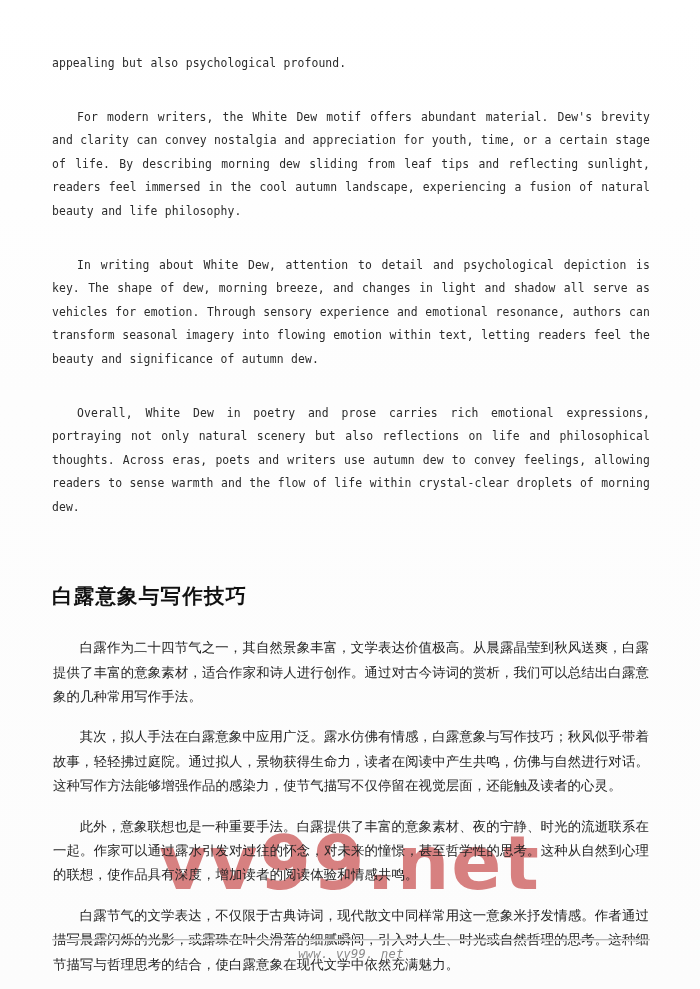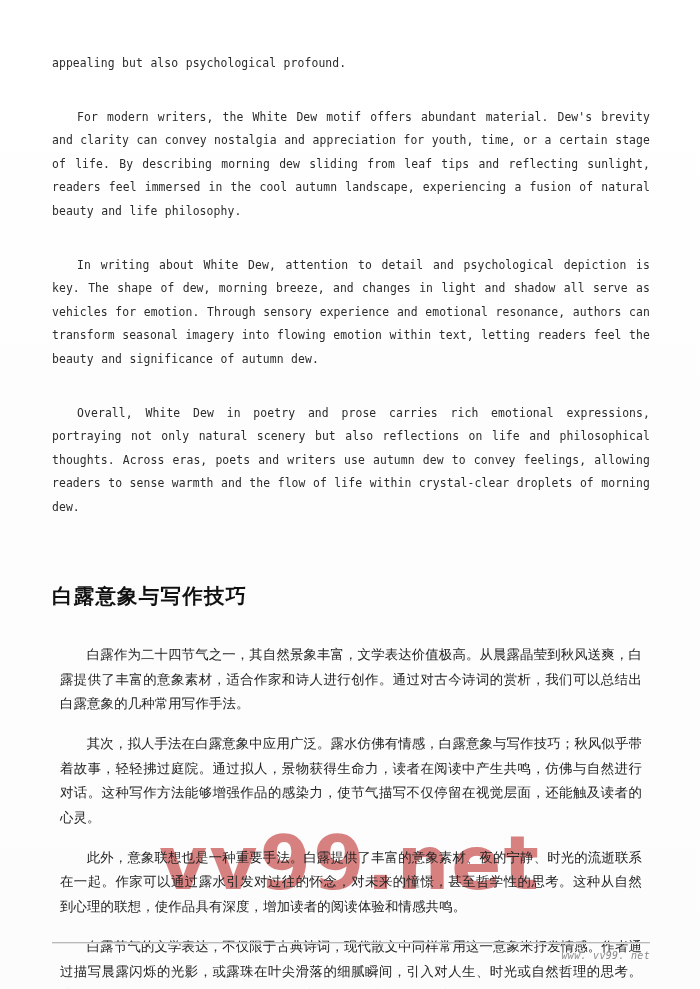--- a/index.html
+++ b/index.html
@@ -90,21 +90,21 @@
     letter-spacing: 1.2px;
     color: #111111;
     line-height: 1.3;
   }
 
   
   .cn-wrap {
     padding-top: 26px;
   }
   p.cn {
-    margin: 8px;
+    margin: 1px;
     font-family: "DejaVu Serif", "Liberation Serif", serif;
     font-size: 13.4px;
     line-height: 24.4px;
     text-align: justify;
     text-indent: 2em;
     color: #242424;
     letter-spacing: .15px;
   }
   p.cn + p.cn {
     margin-top: 16px;
@@ -117,24 +117,24 @@
     right: 50px;
     bottom: 28px;
   }
   .footer-rule {
     height: 0;
     border-top: 1px solid #b9b9b9;
     border-bottom: 1px solid #e4e4e4;
     margin-bottom: 6px;
   }
   .footer-url {
-    text-align: right;
+    text-align: center;
     font-family: "DejaVu Sans Mono", "Liberation Mono", monospace;
     font-style: italic;
-    font-size: 10px;
+    font-size: 12px;
     color: #8a8a8a;
     letter-spacing: .3px;
   }
 </style>
 </head>
 <body>
 
 <div class="page">
 
   <div class="paper-tint"></div>

